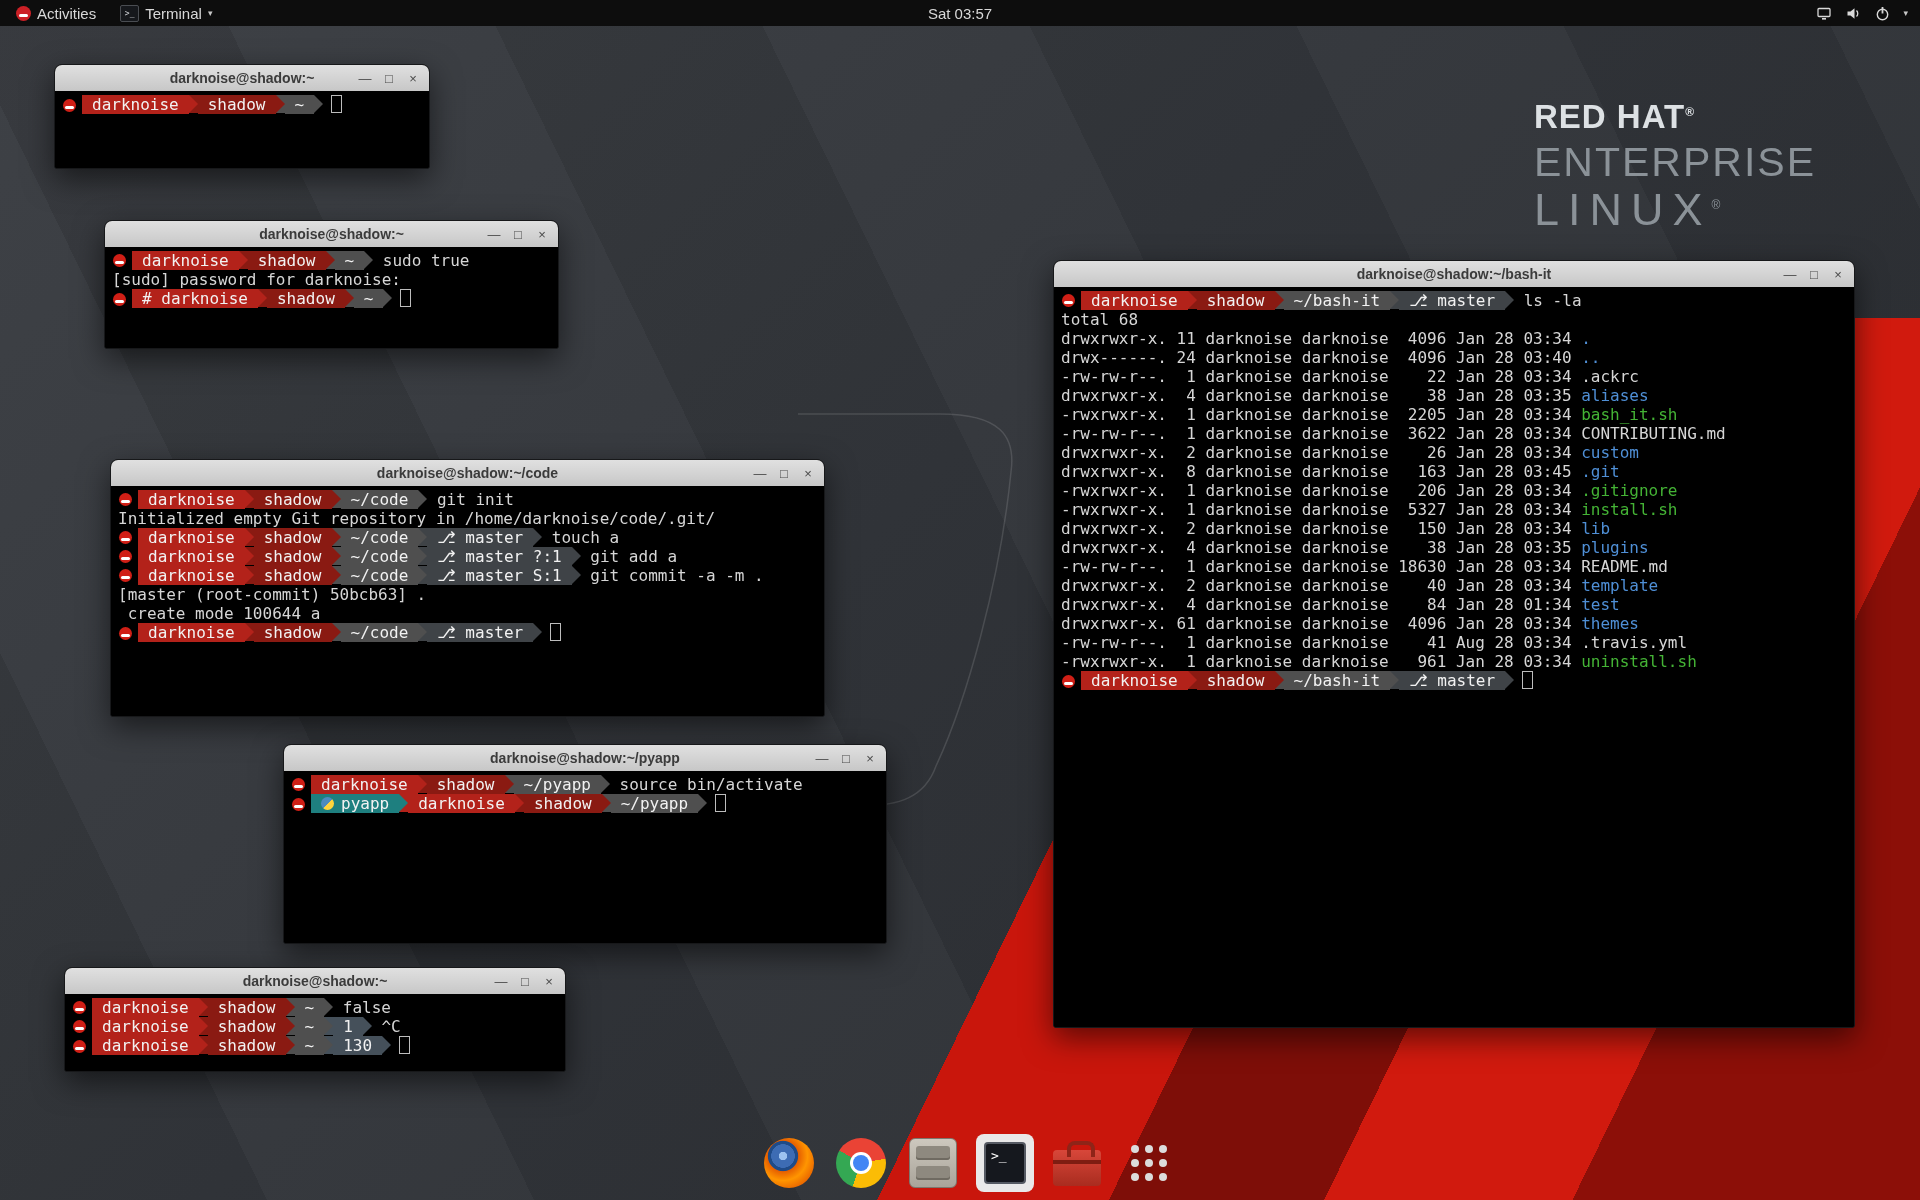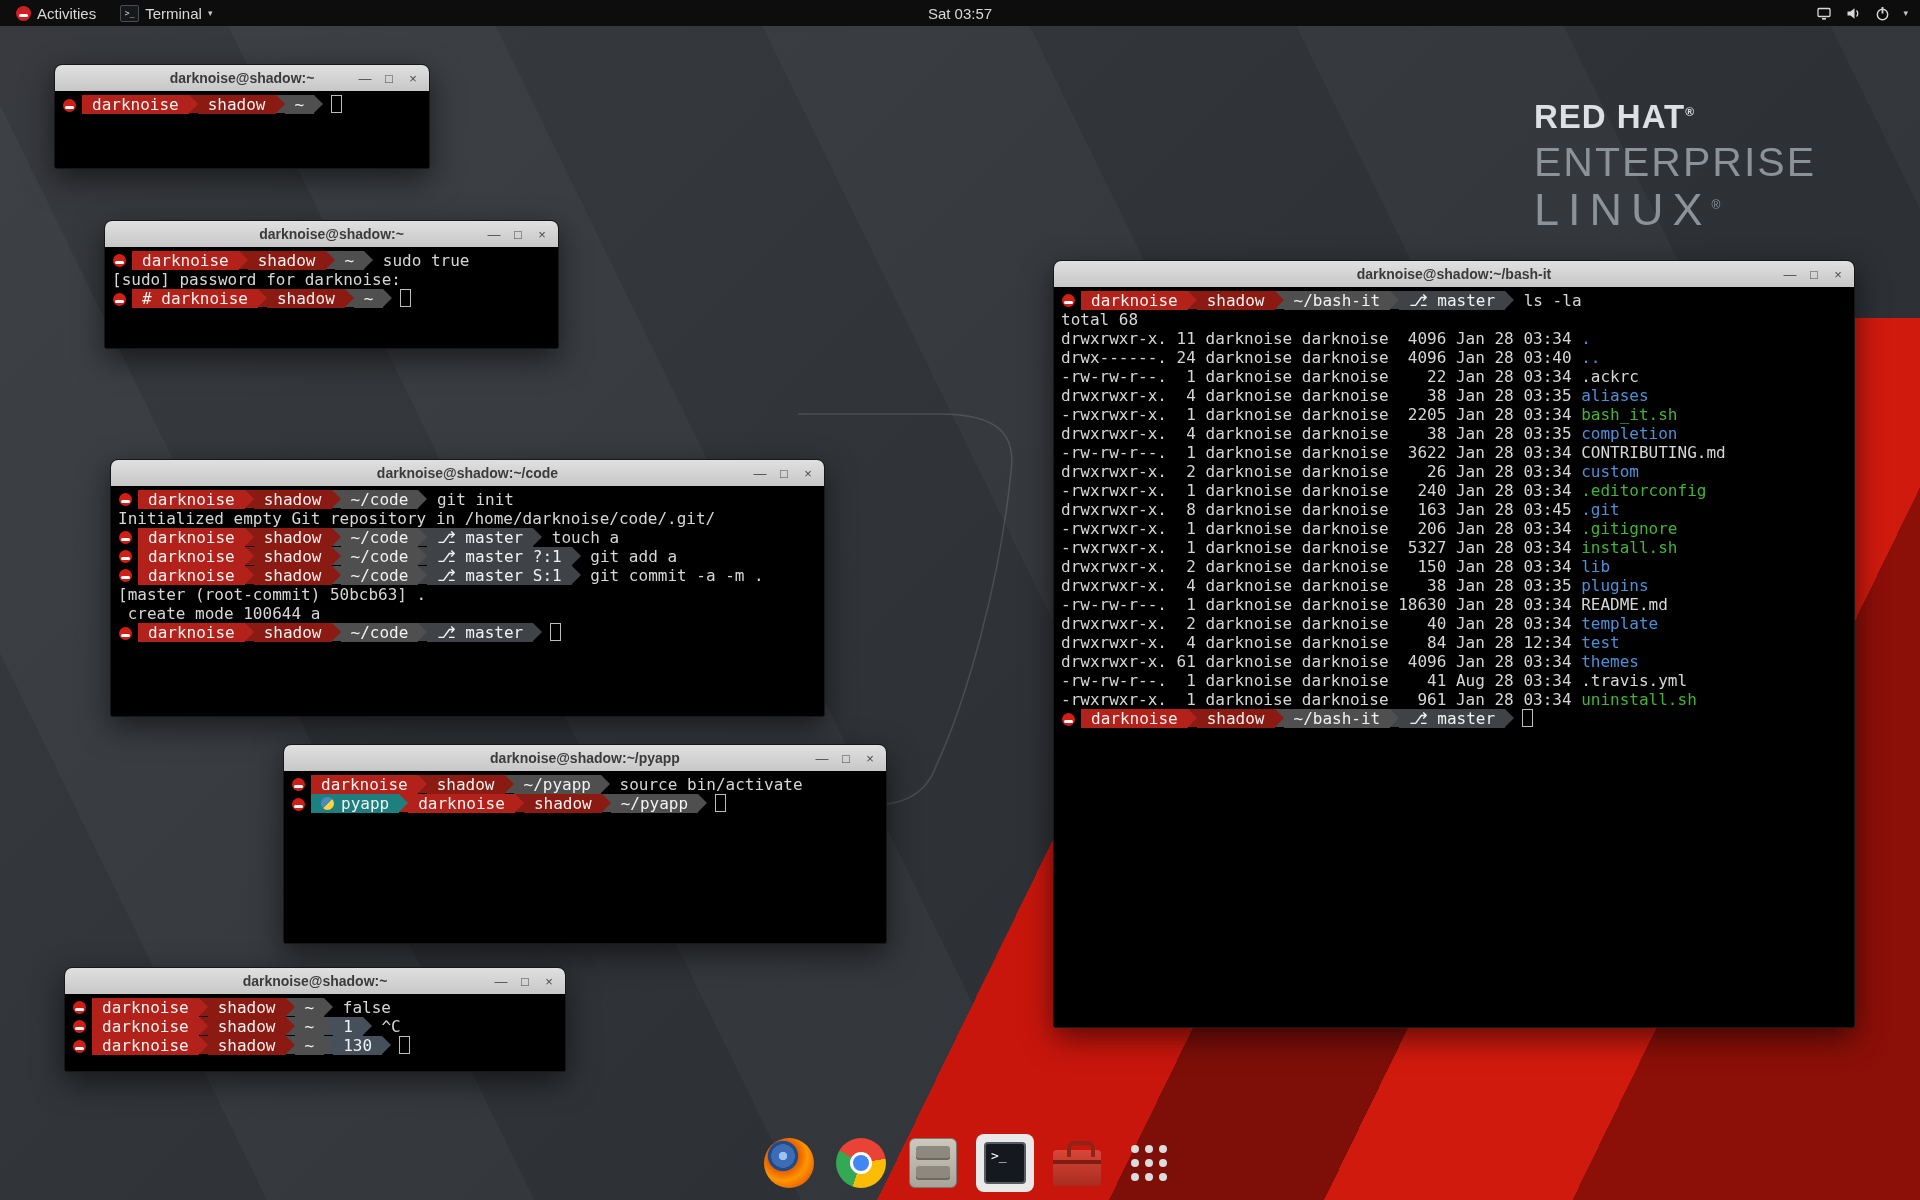--- a/index.html
+++ b/index.html
@@ -226,32 +226,30 @@
     </span>
   </div>
   <div class="tbody">
       <div class="tline"><span class="picon rh"></span><span class="seg" style="background: rgb(179, 34, 26);">darknoise</span><span class="parrow" style="border-left-color: rgb(179, 34, 26); background: rgb(138, 26, 18);"></span><span class="seg" style="background: rgb(138, 26, 18);">shadow</span><span class="parrow" style="border-left-color: rgb(138, 26, 18); background: rgb(79, 79, 79);"></span><span class="seg" style="background: rgb(79, 79, 79);">~/bash-it</span><span class="parrow" style="border-left-color: rgb(79, 79, 79); background: rgb(63, 67, 71);"></span><span class="seg" style="background: rgb(63, 67, 71);">⎇ master</span><span class="parrow" style="border-left-color: rgb(63, 67, 71);"></span><span> ls -la</span></div>
       <div class="tline"><span>total 68</span></div>
       <div class="tline"><span>drwxrwxr-x. 11 darknoise darknoise  4096 Jan 28 03:34 </span><span style="color: rgb(79, 143, 214);">.</span></div>
       <div class="tline"><span>drwx------. 24 darknoise darknoise  4096 Jan 28 03:40 </span><span style="color: rgb(79, 143, 214);">..</span></div>
       <div class="tline"><span>-rw-rw-r--.  1 darknoise darknoise    22 Jan 28 03:34 .ackrc</span></div>
       <div class="tline"><span>drwxrwxr-x.  4 darknoise darknoise    38 Jan 28 03:35 </span><span style="color: rgb(79, 143, 214);">aliases</span></div>
       <div class="tline"><span>-rwxrwxr-x.  1 darknoise darknoise  2205 Jan 28 03:34 </span><span style="color: rgb(68, 179, 53);">bash_it.sh</span></div>
-      <div class="tline"><span>drwxrwxr-x.  4 darknoise darknoise    38 Jan 28 03:35 </span><span style="color: rgb(79, 143, 214);">completion</span></div>
       <div class="tline"><span>-rw-rw-r--.  1 darknoise darknoise  3622 Jan 28 03:34 CONTRIBUTING.md</span></div>
       <div class="tline"><span>drwxrwxr-x.  2 darknoise darknoise    26 Jan 28 03:34 </span><span style="color: rgb(79, 143, 214);">custom</span></div>
-      <div class="tline"><span>-rwxrwxr-x.  1 darknoise darknoise   240 Jan 28 03:34 </span><span style="color: rgb(68, 179, 53);">.editorconfig</span></div>
       <div class="tline"><span>drwxrwxr-x.  8 darknoise darknoise   163 Jan 28 03:45 </span><span style="color: rgb(79, 143, 214);">.git</span></div>
       <div class="tline"><span>-rwxrwxr-x.  1 darknoise darknoise   206 Jan 28 03:34 </span><span style="color: rgb(68, 179, 53);">.gitignore</span></div>
       <div class="tline"><span>-rwxrwxr-x.  1 darknoise darknoise  5327 Jan 28 03:34 </span><span style="color: rgb(68, 179, 53);">install.sh</span></div>
       <div class="tline"><span>drwxrwxr-x.  2 darknoise darknoise   150 Jan 28 03:34 </span><span style="color: rgb(79, 143, 214);">lib</span></div>
       <div class="tline"><span>drwxrwxr-x.  4 darknoise darknoise    38 Jan 28 03:35 </span><span style="color: rgb(79, 143, 214);">plugins</span></div>
       <div class="tline"><span>-rw-rw-r--.  1 darknoise darknoise 18630 Jan 28 03:34 README.md</span></div>
       <div class="tline"><span>drwxrwxr-x.  2 darknoise darknoise    40 Jan 28 03:34 </span><span style="color: rgb(79, 143, 214);">template</span></div>
-      <div class="tline"><span>drwxrwxr-x.  4 darknoise darknoise    84 Jan 28 12:34 </span><span style="color: rgb(79, 143, 214);">test</span></div>
+      <div class="tline"><span>drwxrwxr-x.  4 darknoise darknoise    84 Jan 28 01:34 </span><span style="color: rgb(79, 143, 214);">test</span></div>
       <div class="tline"><span>drwxrwxr-x. 61 darknoise darknoise  4096 Jan 28 03:34 </span><span style="color: rgb(79, 143, 214);">themes</span></div>
       <div class="tline"><span>-rw-rw-r--.  1 darknoise darknoise    41 Aug 28 03:34 .travis.yml</span></div>
       <div class="tline"><span>-rwxrwxr-x.  1 darknoise darknoise   961 Jan 28 03:34 </span><span style="color: rgb(68, 179, 53);">uninstall.sh</span></div>
       <div class="tline"><span class="picon rh"></span><span class="seg" style="background: rgb(179, 34, 26);">darknoise</span><span class="parrow" style="border-left-color: rgb(179, 34, 26); background: rgb(138, 26, 18);"></span><span class="seg" style="background: rgb(138, 26, 18);">shadow</span><span class="parrow" style="border-left-color: rgb(138, 26, 18); background: rgb(79, 79, 79);"></span><span class="seg" style="background: rgb(79, 79, 79);">~/bash-it</span><span class="parrow" style="border-left-color: rgb(79, 79, 79); background: rgb(63, 67, 71);"></span><span class="seg" style="background: rgb(63, 67, 71);">⎇ master</span><span class="parrow" style="border-left-color: rgb(63, 67, 71);"></span><span class="tcursor"></span></div>
     </div>
 </div>
 
 <div class="dock">
   <div class="dock-item">
       <div class="ic-firefox"></div>

